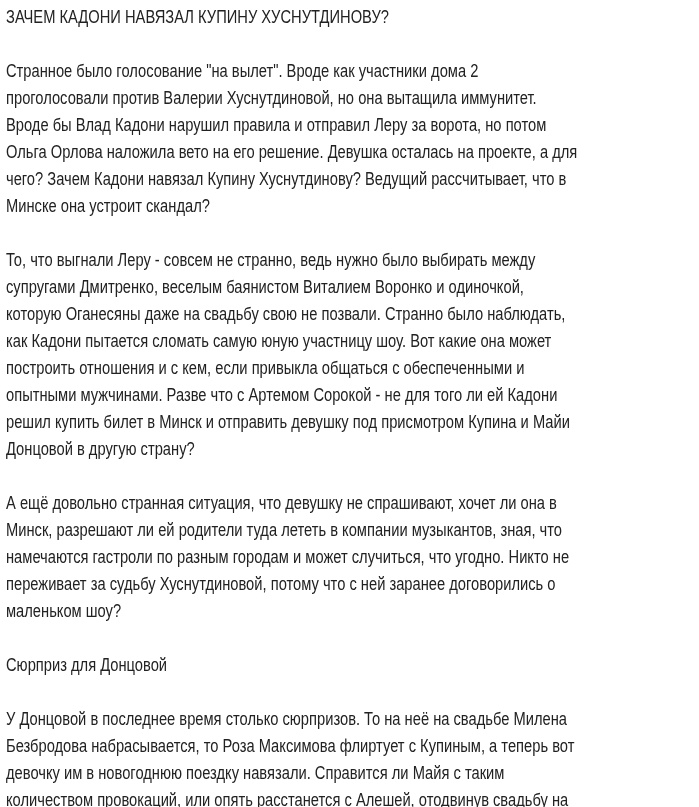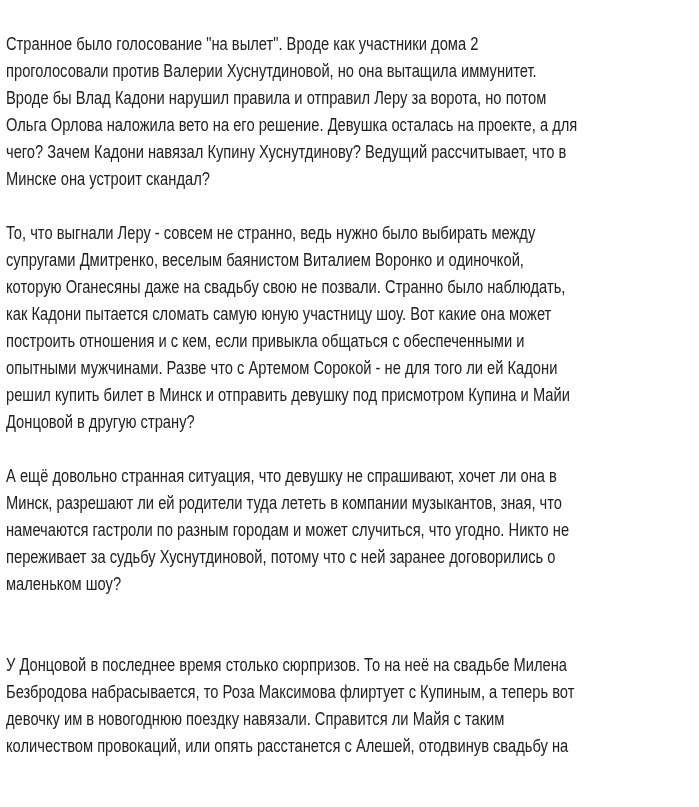--- a/index.html
+++ b/index.html
@@ -37,20 +37,23 @@
   }
   .para {
     margin: 0;
   }
 </style>
 </head>
 <body>
 
 <div class="article">
 
+  <div class="title">
+    <span class="line">ЗАЧЕМ КАДОНИ НАВЯЗАЛ КУПИНУ ХУСНУТДИНОВУ?</span>
+  </div>
 
   <div class="gap"></div>
 
   <p class="para">
     <span class="line">Странное было голосование "на вылет". Вроде как участники дома 2</span>
     <span class="line">проголосовали против Валерии Хуснутдиновой, но она вытащила иммунитет.</span>
     <span class="line">Вроде бы Влад Кадони нарушил правила и отправил Леру за ворота, но потом</span>
     <span class="line">Ольга Орлова наложила вето на его решение. Девушка осталась на проекте, а для</span>
     <span class="line">чего? Зачем Кадони навязал Купину Хуснутдинову? Ведущий рассчитывает, что в</span>
     <span class="line">Минске она устроит скандал?</span>
@@ -74,20 +77,23 @@
   <p class="para">
     <span class="line">А ещё довольно странная ситуация, что девушку не спрашивают, хочет ли она в</span>
     <span class="line">Минск, разрешают ли ей родители туда лететь в компании музыкантов, зная, что</span>
     <span class="line">намечаются гастроли по разным городам и может случиться, что угодно. Никто не</span>
     <span class="line">переживает за судьбу Хуснутдиновой, потому что с ней заранее договорились о</span>
     <span class="line">маленьком шоу?</span>
   </p>
 
   <div class="gap"></div>
 
+  <div class="subheading">
+    <span class="line">Сюрприз для Донцовой</span>
+  </div>
 
   <div class="gap"></div>
 
   <p class="para">
     <span class="line">У Донцовой в последнее время столько сюрпризов. То на неё на свадьбе Милена</span>
     <span class="line">Безбродова набрасывается, то Роза Максимова флиртует с Купиным, а теперь вот</span>
     <span class="line">девочку им в новогоднюю поездку навязали. Справится ли Майя с таким</span>
     <span class="line">количеством провокаций, или опять расстанется с Алешей, отодвинув свадьбу на</span>
 
   </p>

